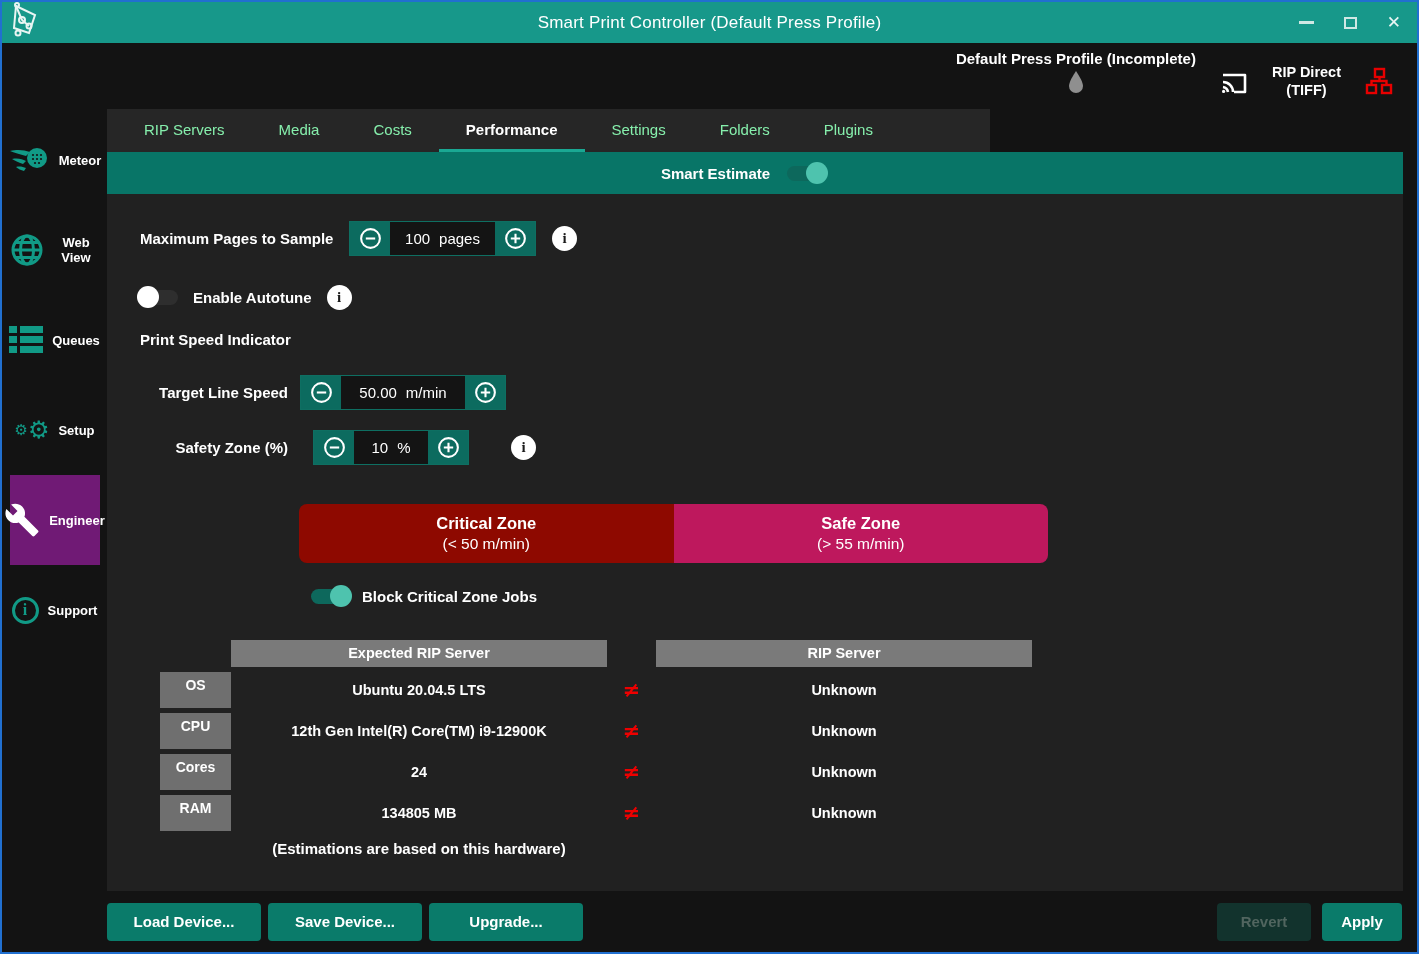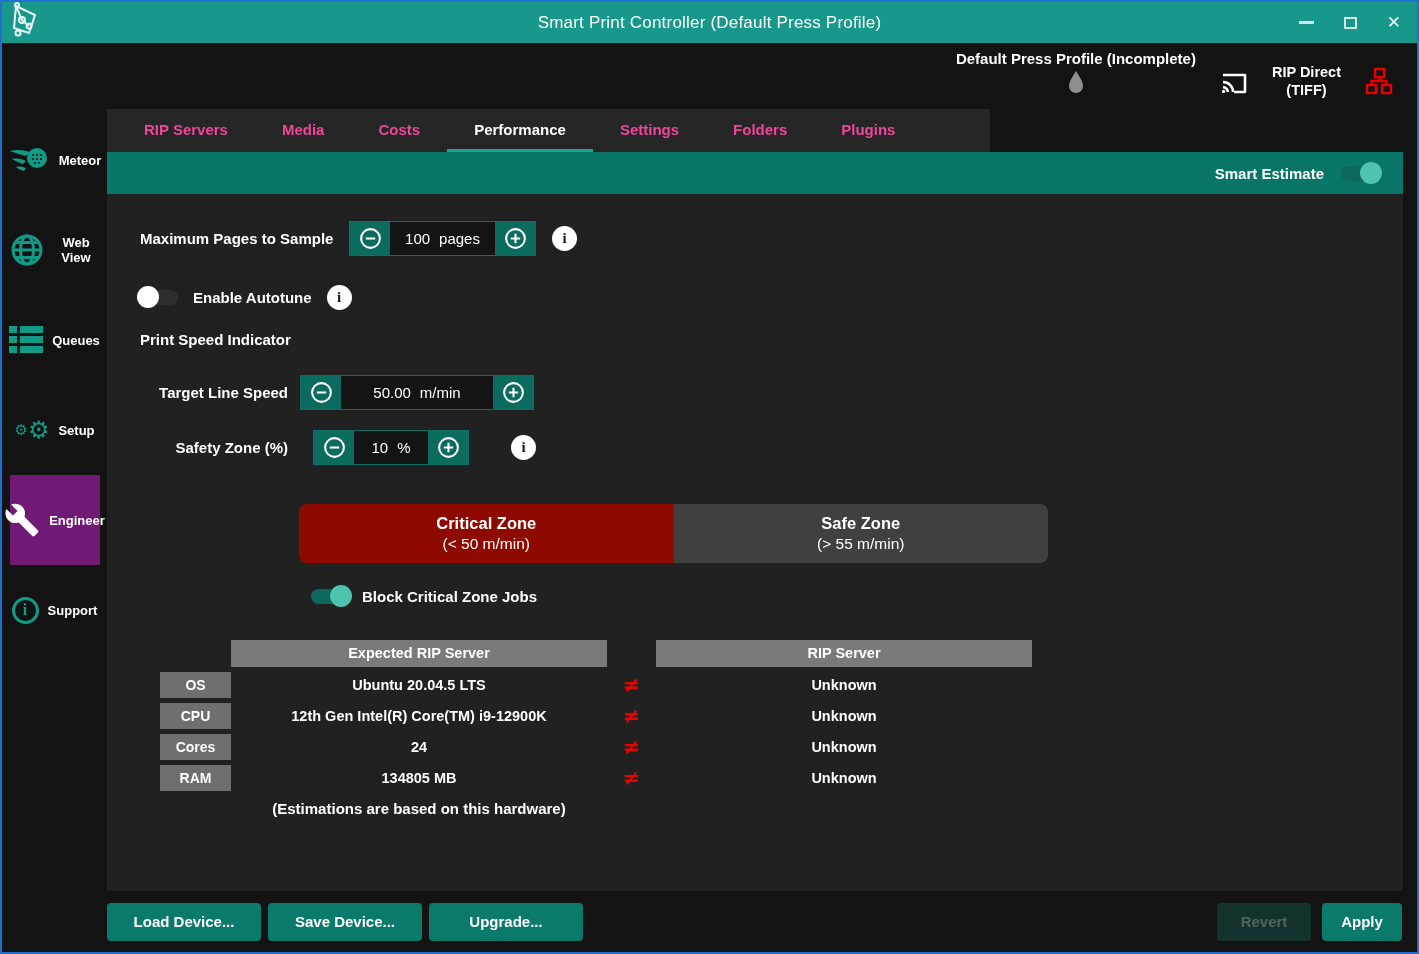--- a/index.html
+++ b/index.html
@@ -35,65 +35,65 @@
   .side-item.active { background:#701a75; }
   .side-item.active .glyph { color:#fff; }
   .gear-glyph { font-family:"DejaVu Sans",sans-serif; color:#119a86; line-height:1; }
   .gear-small { font-size:15px; vertical-align:top; }
   .gear-big { font-size:24px; }
   .support-circle { width:27px; height:27px; border:3px solid #119a86; border-radius:50%; color:#119a86;
                     display:flex; align-items:center; justify-content:center; font-weight:700; font-size:16px; font-family:"Liberation Serif",serif; }
   
   .content { flex:1; display:flex; flex-direction:column; margin-right:14px; min-height:0; }
   .tabbar { height:43px; width:883px; background:#262626; display:flex; padding-left:10px; flex:none; }
-  .tab { padding:0 27px; display:flex; align-items:center; color:#ec4899; font-size:15px; cursor:pointer; border-bottom:3px solid transparent;font-weight:bold; }
+  .tab { padding:0 27px; display:flex; align-items:center; color:#86efac; font-size:15px; cursor:pointer; border-bottom:3px solid transparent; }
   .tab.active { color:#fff; font-weight:700; border-bottom-color:#1aa893; }
-  .band { height:42px; background:#087567; display:flex; align-items:center; justify-content:flex-end; gap:17px; padding-right:24px; flex:none; }
+  .band { height:42px; background:#087567; display:flex; align-items:center; justify-content:center; gap:17px; padding-right:24px; flex:none; }
   .band-label { color:#fff; font-size:15px; font-weight:700; }
   
   .toggle { width:38px; height:15px; border-radius:8px; position:relative; flex:none; cursor:pointer; }
   .toggle .knob { width:22px; height:22px; border-radius:50%; position:absolute; top:-4px; }
   .toggle.on { background:#0d685c; }
   .toggle.on .knob { right:-3px; background:#4ec3ae; }
   .toggle.off { background:#2e2e2e; }
   .toggle.off .knob { left:-3px; background:#fff; }
   
   .panel { flex:1; background:#212121; padding:27px 0 0 33px; overflow:hidden; }
   .label { color:#fff; font-size:15px; font-weight:700; }
   .frow { display:flex; align-items:center; }
   .stepper { display:flex; align-items:stretch; height:35px; border:1px solid #0e6f62; }
   .step-btn { width:40px; background:#0c6b5f; border:none; display:flex; align-items:center; justify-content:center; cursor:pointer; color:#fff; }
   .step-value { background:#141414; color:#fff; font-size:15px; display:flex; align-items:center; justify-content:center; gap:9px; }
   .val-pages { width:105px; }
-  .val-speed { width:152px; }
+  .val-speed { width:124px; }
   .val-pct   { width:74px; }
   .info { width:25px; height:25px; border-radius:50%; background:#fff; color:#1b1b1b; font-weight:700; font-size:15px;
           display:flex; align-items:center; justify-content:center; font-family:"Liberation Serif",serif; flex:none; cursor:pointer; }
   .row-autotune { margin-top:29px; gap:15px; }
   .section-label { margin-top:21px; }
   .row-target { margin-top:27px; }
   .row-safety { margin-top:20px;gap:13px; }
   .speed-label { width:148px; text-align:right; margin-right:12px; flex:none; }
   .maxpages-label { width:198px; flex:none; }
   .gap11 { width:11px; flex:none; }
   .gap16 { width:16px; flex:none; }
   
   .zonebar { margin-top:39px; margin-left:159px; width:749px; height:59px; display:flex; }
   .zone { flex:1; display:flex; flex-direction:column; align-items:center; justify-content:center; color:#fff; line-height:1.3; }
   .zone .z1 { font-size:16.5px; font-weight:700; }
   .zone .z2 { font-size:15.5px; }
   .zone-critical { background:#8e0900; border-radius:8px 0 0 8px; }
   .zone-caution  { background:#f8940a; }
-  .zone-safe     { background:#404040; border-radius:0 8px 8px 0; }
+  .zone-safe     { background:#be185d; border-radius:0 8px 8px 0; }
   .row-block { margin-top:25px; margin-left:171px; gap:13px; }
   
   .hw-table { margin-top:35px; margin-left:20px; display:grid;
               grid-template-columns:71px 376px 49px 376px; row-gap:5px; align-items:center; }
   .hw-head { background:#7a7a7a; color:#fff; font-weight:700; font-size:14.5px; text-align:center; height:27px; line-height:27px; }
-  .hw-label { background:#6f6f6f; color:#fff; font-weight:700; font-size:14px; text-align:center; height:26px; line-height:26px; }
+  .hw-label { background:#6f6f6f; color:#fff; font-weight:700; font-size:14px; text-align:center; height:36px; line-height:26px; }
   .hw-val { color:#fff; font-size:14.5px; font-weight:700; text-align:center; }
   .hw-neq { color:#ee0000; font-size:21px; font-weight:700; text-align:center; font-family:"DejaVu Sans",sans-serif; }
   .hw-caption { grid-column:2; color:#fff; font-size:15px; font-weight:700; text-align:center; margin-top:4px; }
   
   .footer { height:61px; flex:none; display:flex; align-items:center; padding-left:105px; padding-right:15px; }
   .btn { height:38px; border:none; border-radius:4px; background:#0a7b6a; color:#fff; font-size:15px; font-weight:700;
          font-family:"Liberation Sans",sans-serif; cursor:pointer; }
   .btn-load, .btn-save, .btn-upgrade { width:154px; margin-right:7px; }
   .btn-revert { width:94px; background:#12332d; color:#51655f; margin-right:11px; }
   .btn-apply { width:80px; }

